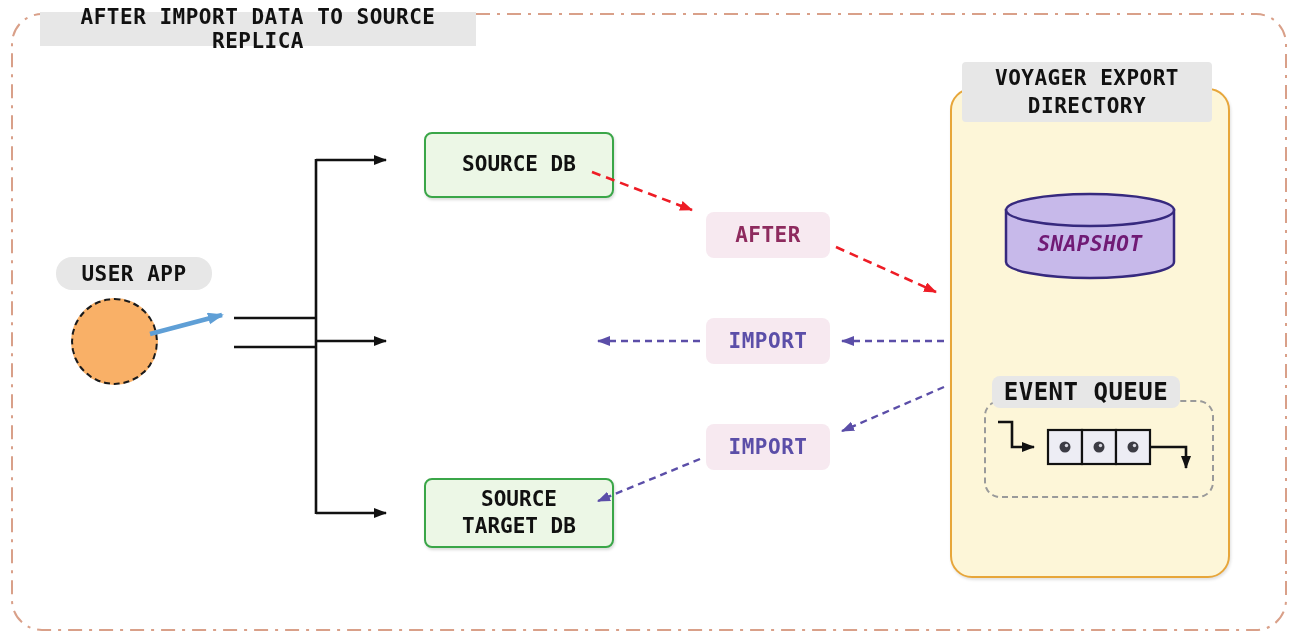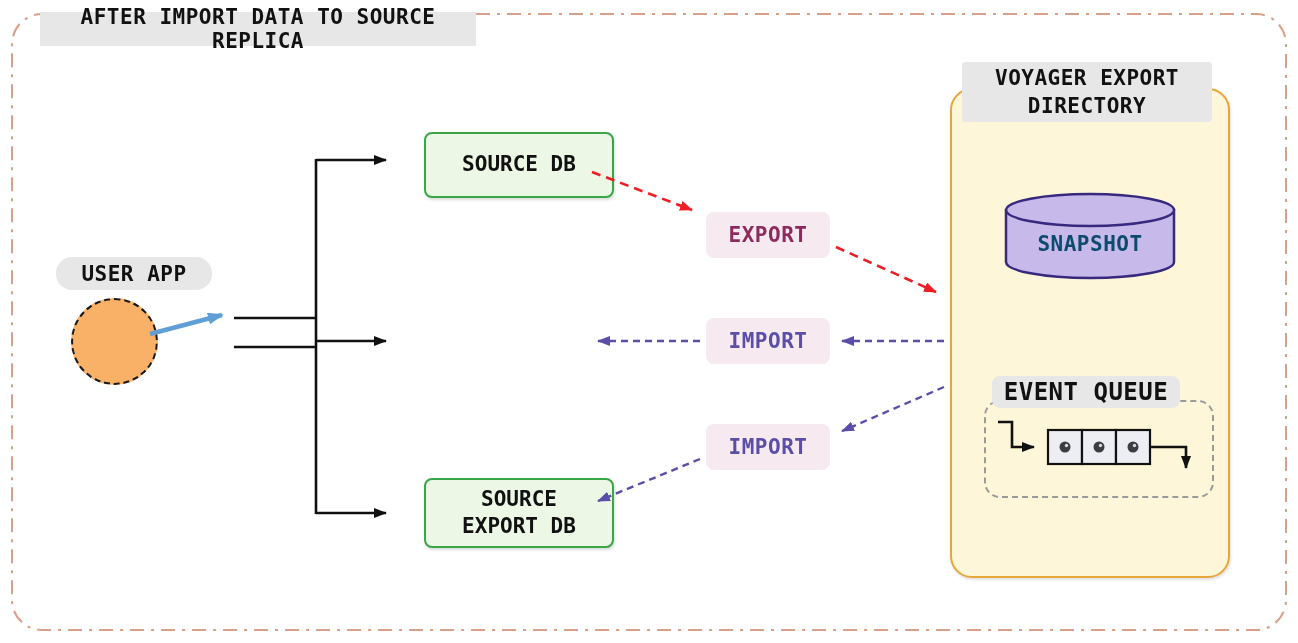--- a/index.html
+++ b/index.html
@@ -47,42 +47,42 @@
   .export-pill { left:706px; top:212px; color:var(--export-text,#8e2b5e); }
   .import-pill-1 { left:706px; top:318px; color:var(--import-text,#5b4ea8); }
   .import-pill-2 { left:706px; top:424px; color:var(--import-text,#5b4ea8); }
   .queue-dashed {
     position:absolute; left:984px; top:400px; width:230px; height:98px;
     border:2px dashed #9a9a9a; border-radius:16px; z-index:2;
   }
   .snapshot-label {
     position:absolute; left:1014px; top:229px; width:152px; height:30px;
     display:flex; align-items:center; justify-content:center;
-    font-size:21px; color:#0c4a6e; z-index:4; letter-spacing:0.5px;
+    font-size:21px; color:#701a75; z-index:4; letter-spacing:0.5px;font-style:italic;
   }
 </style>
 </head>
 <body>
 
 <div class="canvas">
 
   <div class="pill title-pill">AFTER IMPORT DATA TO SOURCE REPLICA</div>
 
   <div class="pill userapp-pill">USER APP</div>
   <div class="user-circle"></div>
 
   <div class="voyager-box"></div>
   <div class="pill voyager-title-pill preline">VOYAGER EXPORT
 DIRECTORY</div>
 
   <div class="node node-source">SOURCE DB</div>
   <div class="node node-replica preline">SOURCE
-EXPORT DB</div>
+TARGET DB</div>
 
-  <div class="flowpill export-pill">EXPORT</div>
+  <div class="flowpill export-pill">AFTER</div>
   <div class="flowpill import-pill-1">IMPORT</div>
   <div class="flowpill import-pill-2">IMPORT</div>
 
   <div class="pill eventqueue-pill">EVENT QUEUE</div>
   <div class="queue-dashed"></div>
   <div class="snapshot-label">SNAPSHOT</div>
 
   <svg class="overlay" width="1298" height="643" viewBox="0 0 1298 643">
     <defs>
       <marker id="mk-black" markerUnits="userSpaceOnUse" markerWidth="14" markerHeight="11" refX="12" refY="5" orient="auto">

